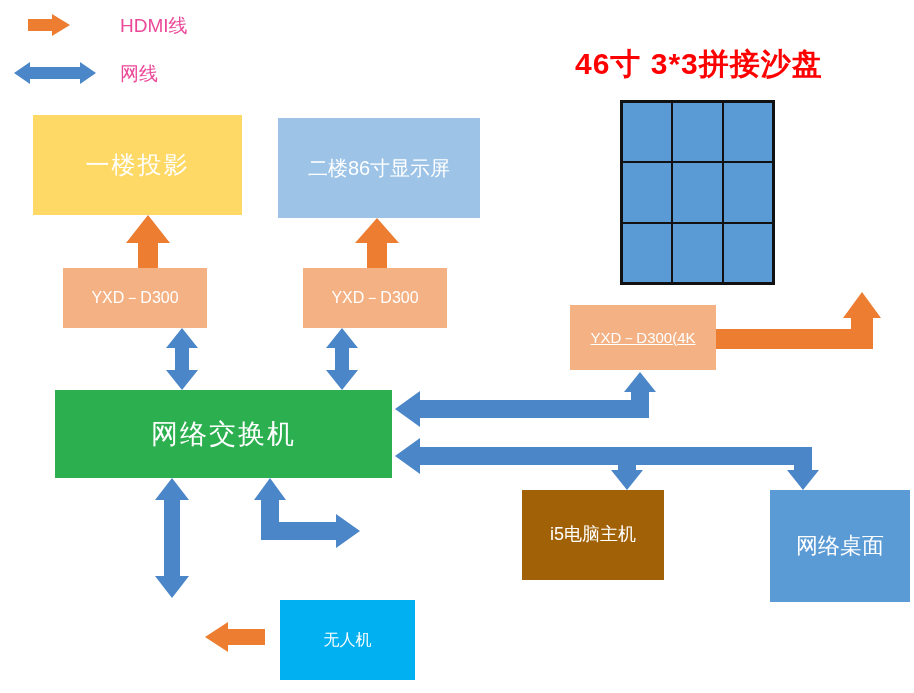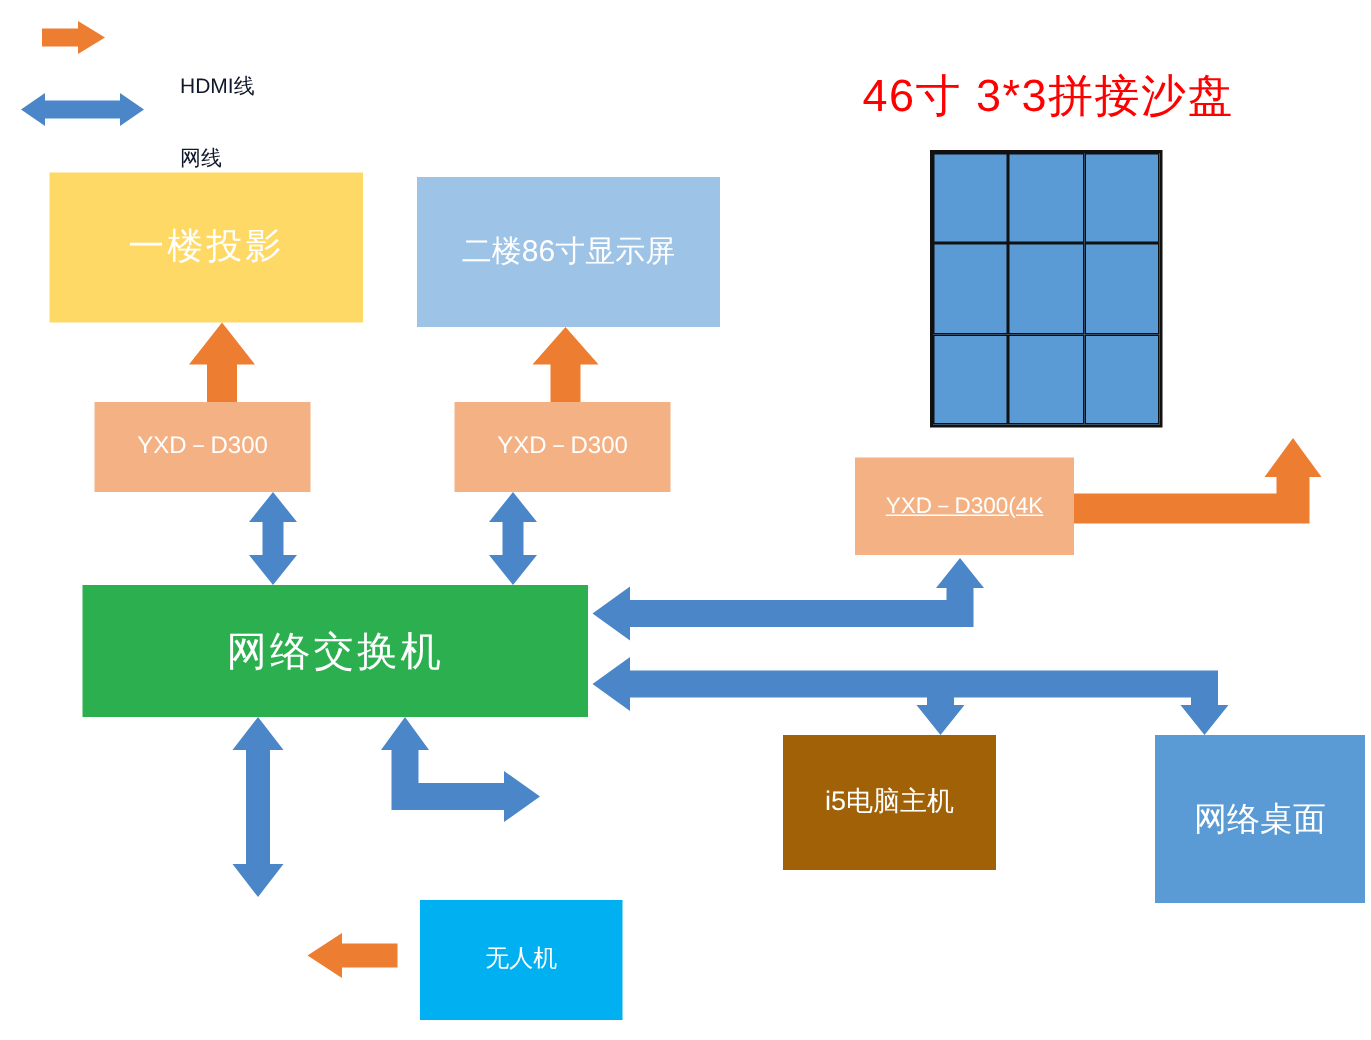--- a/index.html
+++ b/index.html
@@ -17,28 +17,27 @@
     text-align:left;
     line-height:1.2;
   }
   .node span{display:block;}
   #arrow-layer{
     position:absolute;left:0;top:0;width:914px;height:693px;
     pointer-events:none;
   }
   .legend-label{
     position:absolute;
-    color:#0f172a;
-    font-size:14px;
-    margin-top:36px;
+    color:#ec4899;
+    font-size:19px;
   }
   #diagram-title{
     position:absolute;
     left:575px;top:44px;width:320px;
-    font-size:30px;font-weight:normal;
+    font-size:30px;font-weight:bold;
     letter-spacing:1px;
   }
   #video-wall{
     position:absolute;
     left:620px;top:100px;width:155px;height:185px;
     display:grid;
     grid-template-columns:repeat(3,1fr);
     grid-template-rows:repeat(3,1fr);
     border:2px solid #111111;
     box-sizing:border-box;

